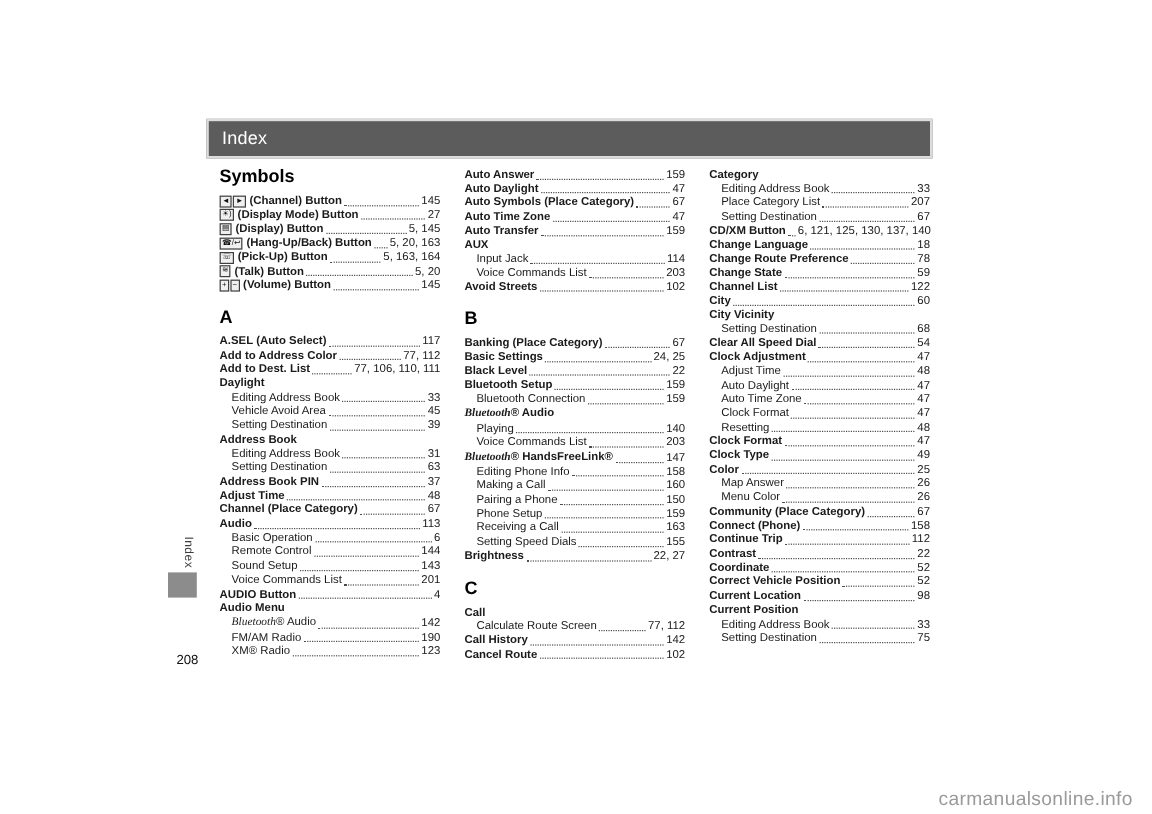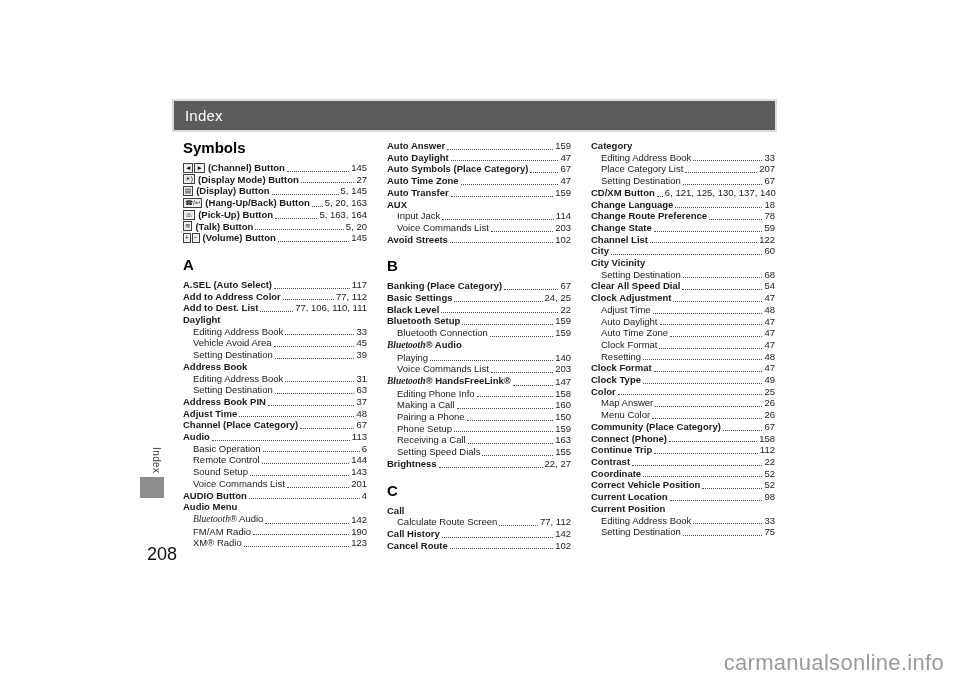--- a/index.html
+++ b/index.html
@@ -6,41 +6,41 @@
   body{width:960px;height:678px;font-family:"Liberation Sans",sans-serif;-webkit-font-smoothing:antialiased;}
   .page{position:relative;width:960px;height:678px;background:#ffffff;overflow:hidden;}
 
   .header-bar{position:absolute;left:172px;top:99px;width:601px;height:29px;
     background:#5c5c5c;border:2px solid #dcdcdc;display:flex;align-items:center;}
   .header-title{color:#ffffff;font-size:15px;padding-left:11px;font-weight:400;letter-spacing:0.2px;}
 
   .side-tab-label{position:absolute;left:151px;top:447px;writing-mode:vertical-rl;
     font-size:10px;color:#3c3c3c;letter-spacing:0.4px;}
   .side-tab-block{position:absolute;left:140px;top:477px;width:24px;height:21px;background:#8c8c8c;}
-  .page-number{position:absolute;left:147px;top:544px;font-size:18px;color:#111;}
+  .page-number{position:absolute;left:147px;top:544px;font-size:11px;color:#111;}
 
   .content{position:absolute;left:183px;top:140px;width:592px;display:flex;justify-content:space-between;}
   .col{flex:0 0 184px;width:184px;}
 
   .sec-heading{font-weight:bold;font-size:15px;line-height:16px;margin:13px 0 6px 0;color:#000;}
   .col > .sec-heading:first-child{margin-top:0;}
 
   .entry{display:flex;align-items:flex-end;font-size:9.5px;line-height:11.7px;color:#1a1a1a;white-space:nowrap;}
   .entry.sub{padding-left:10px;}
   .label{color:#1a1a1a;}
   .label.bold{font-weight:bold;text-align:center;}
   .label i{font-style:italic;font-family:Liberation Serif, serif;}
   .dots{flex:1 1 auto;min-width:6px;border-bottom:1.2px dotted #4d4d4d;margin:0 2px 2px 2px;}
   .pages{font-weight:normal;color:#1a1a1a;}
 
   .icon-box{display:inline-block;border:1px solid #3f3f3f;background:#f0f0f0;color:#111;
     font-size:6.5px;line-height:8px;padding:0 1px;margin-right:1px;position:relative;top:-1px;}
   .icon-gap{width:2px;display:inline-block;}
 
-  .watermark{position:absolute;right:16px;bottom:2px;font-size:22px;color:#9a9a9a;letter-spacing:0.3px;}
+  .watermark{position:absolute;right:16px;bottom:2px;font-size:16px;color:#9a9a9a;letter-spacing:0.3px;}
 </style>
 </head>
 <body>
 
 <div class="page">
   <div class="header-bar" style="background: rgb(92, 92, 92); border-color: rgb(220, 220, 220);">
     <span class="header-title">Index</span>
   </div>
 
   <div class="side-tab-label">Index</div>

